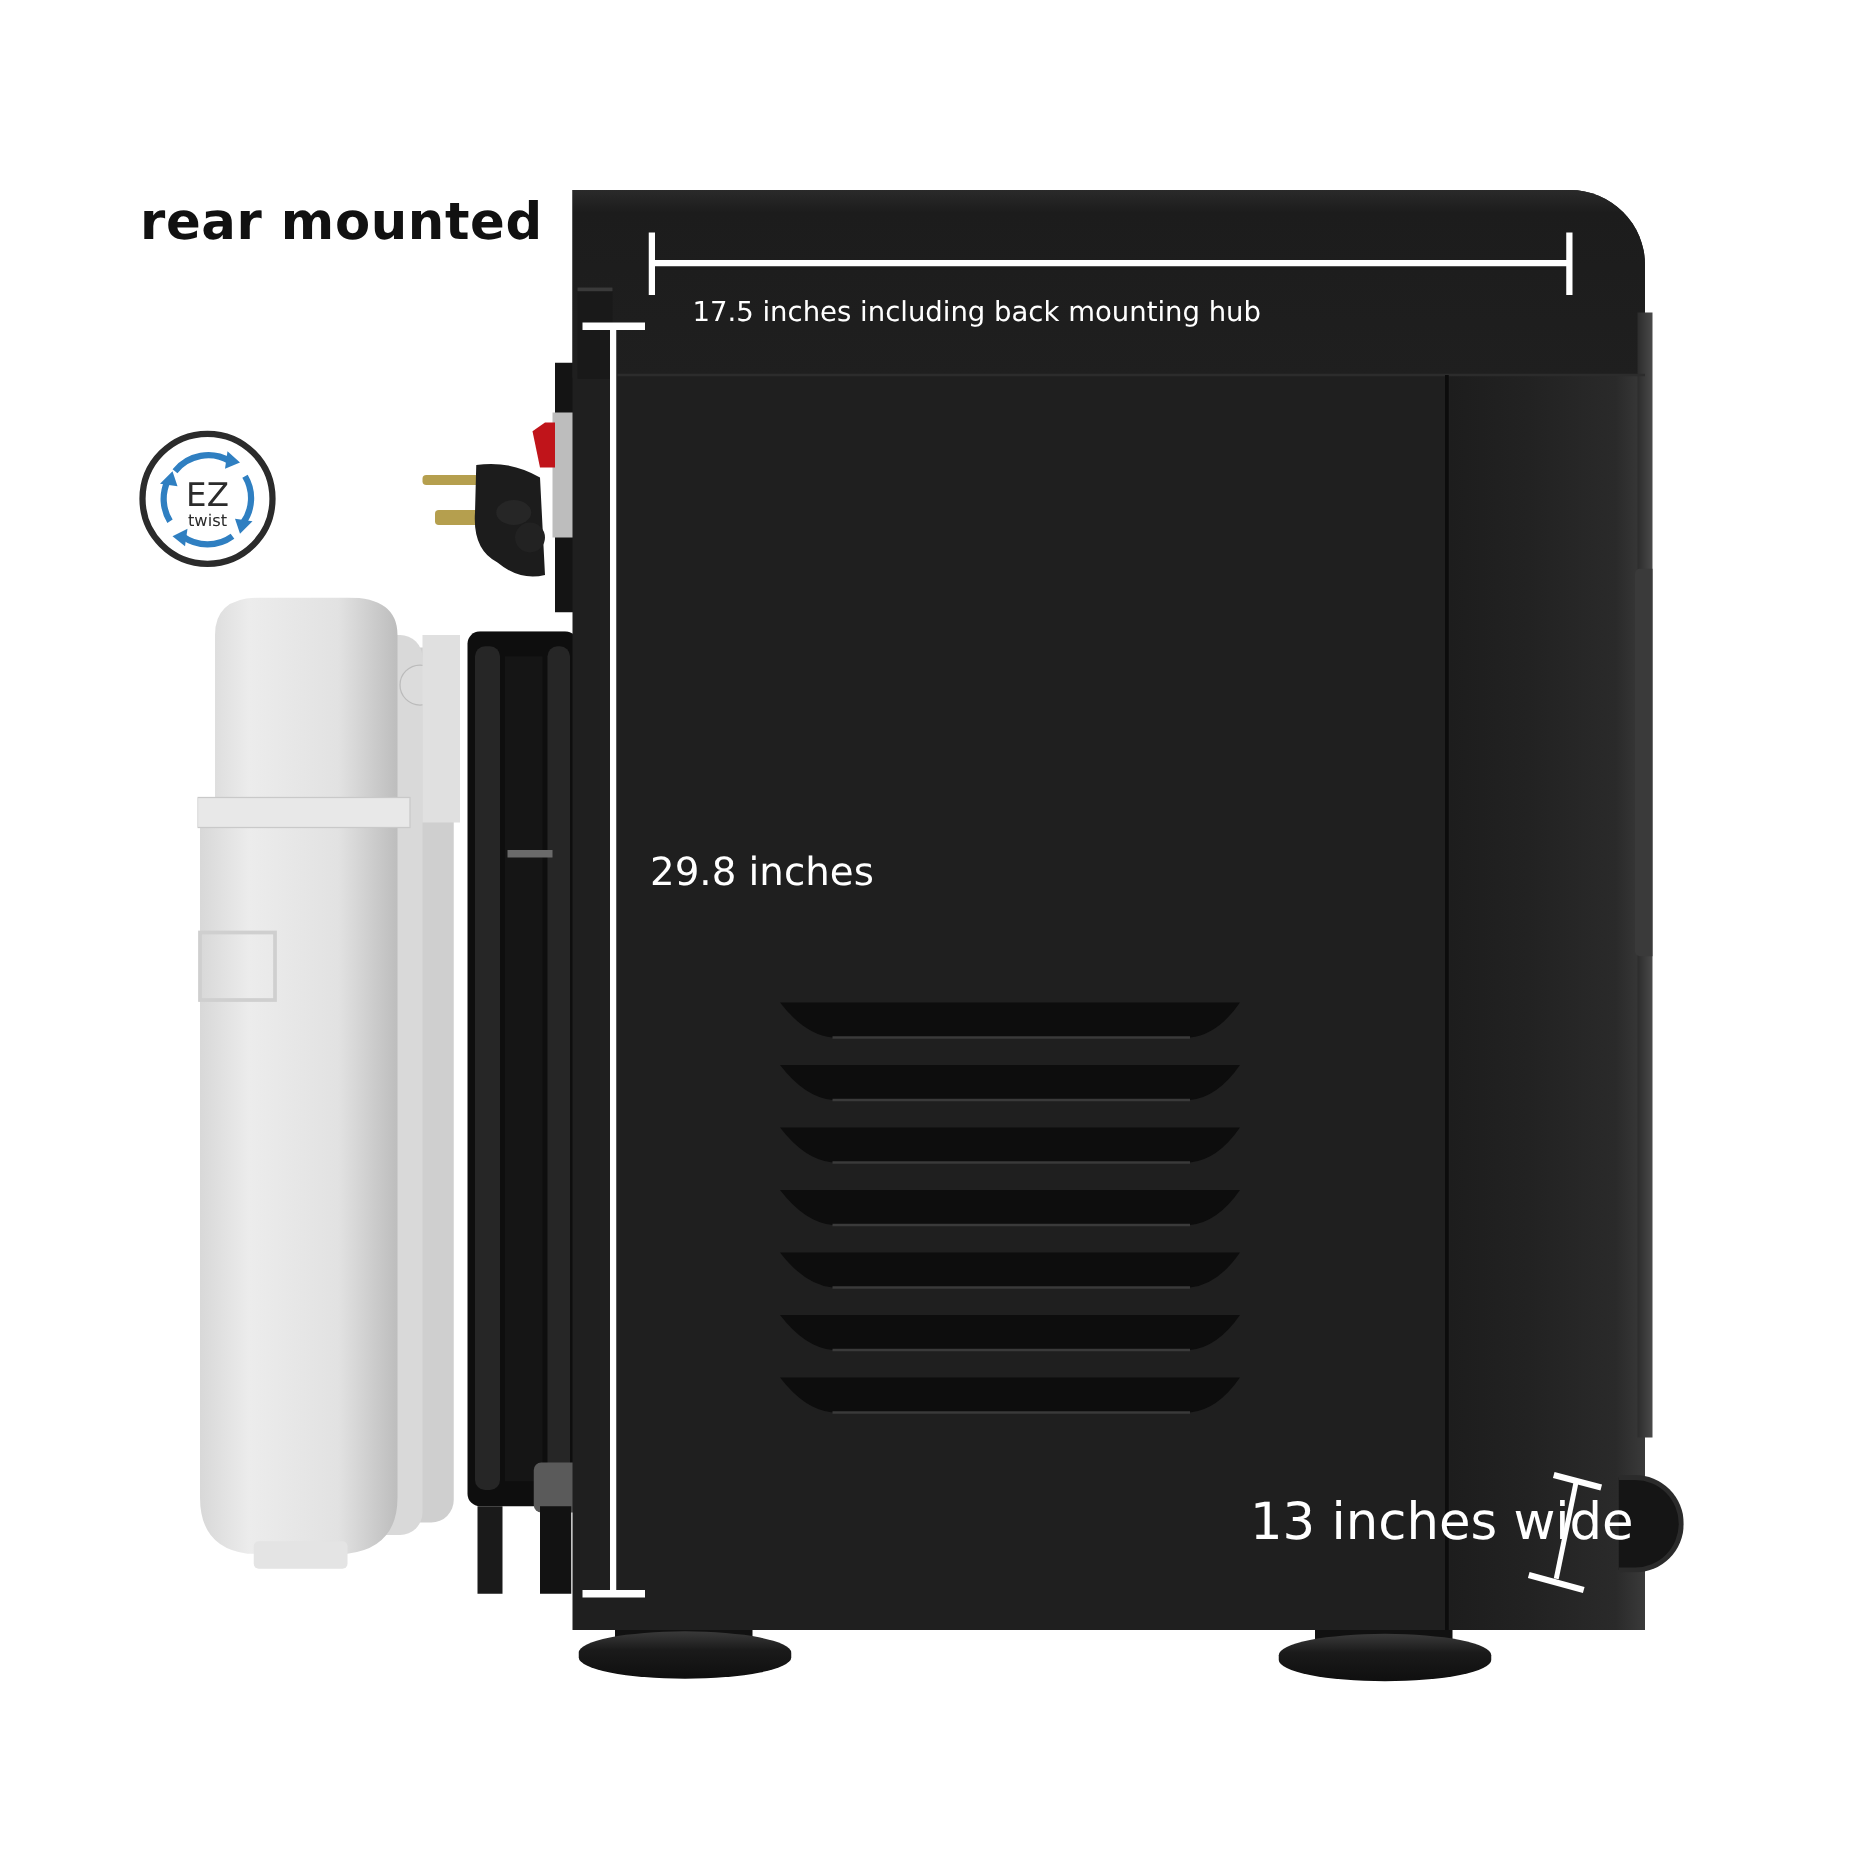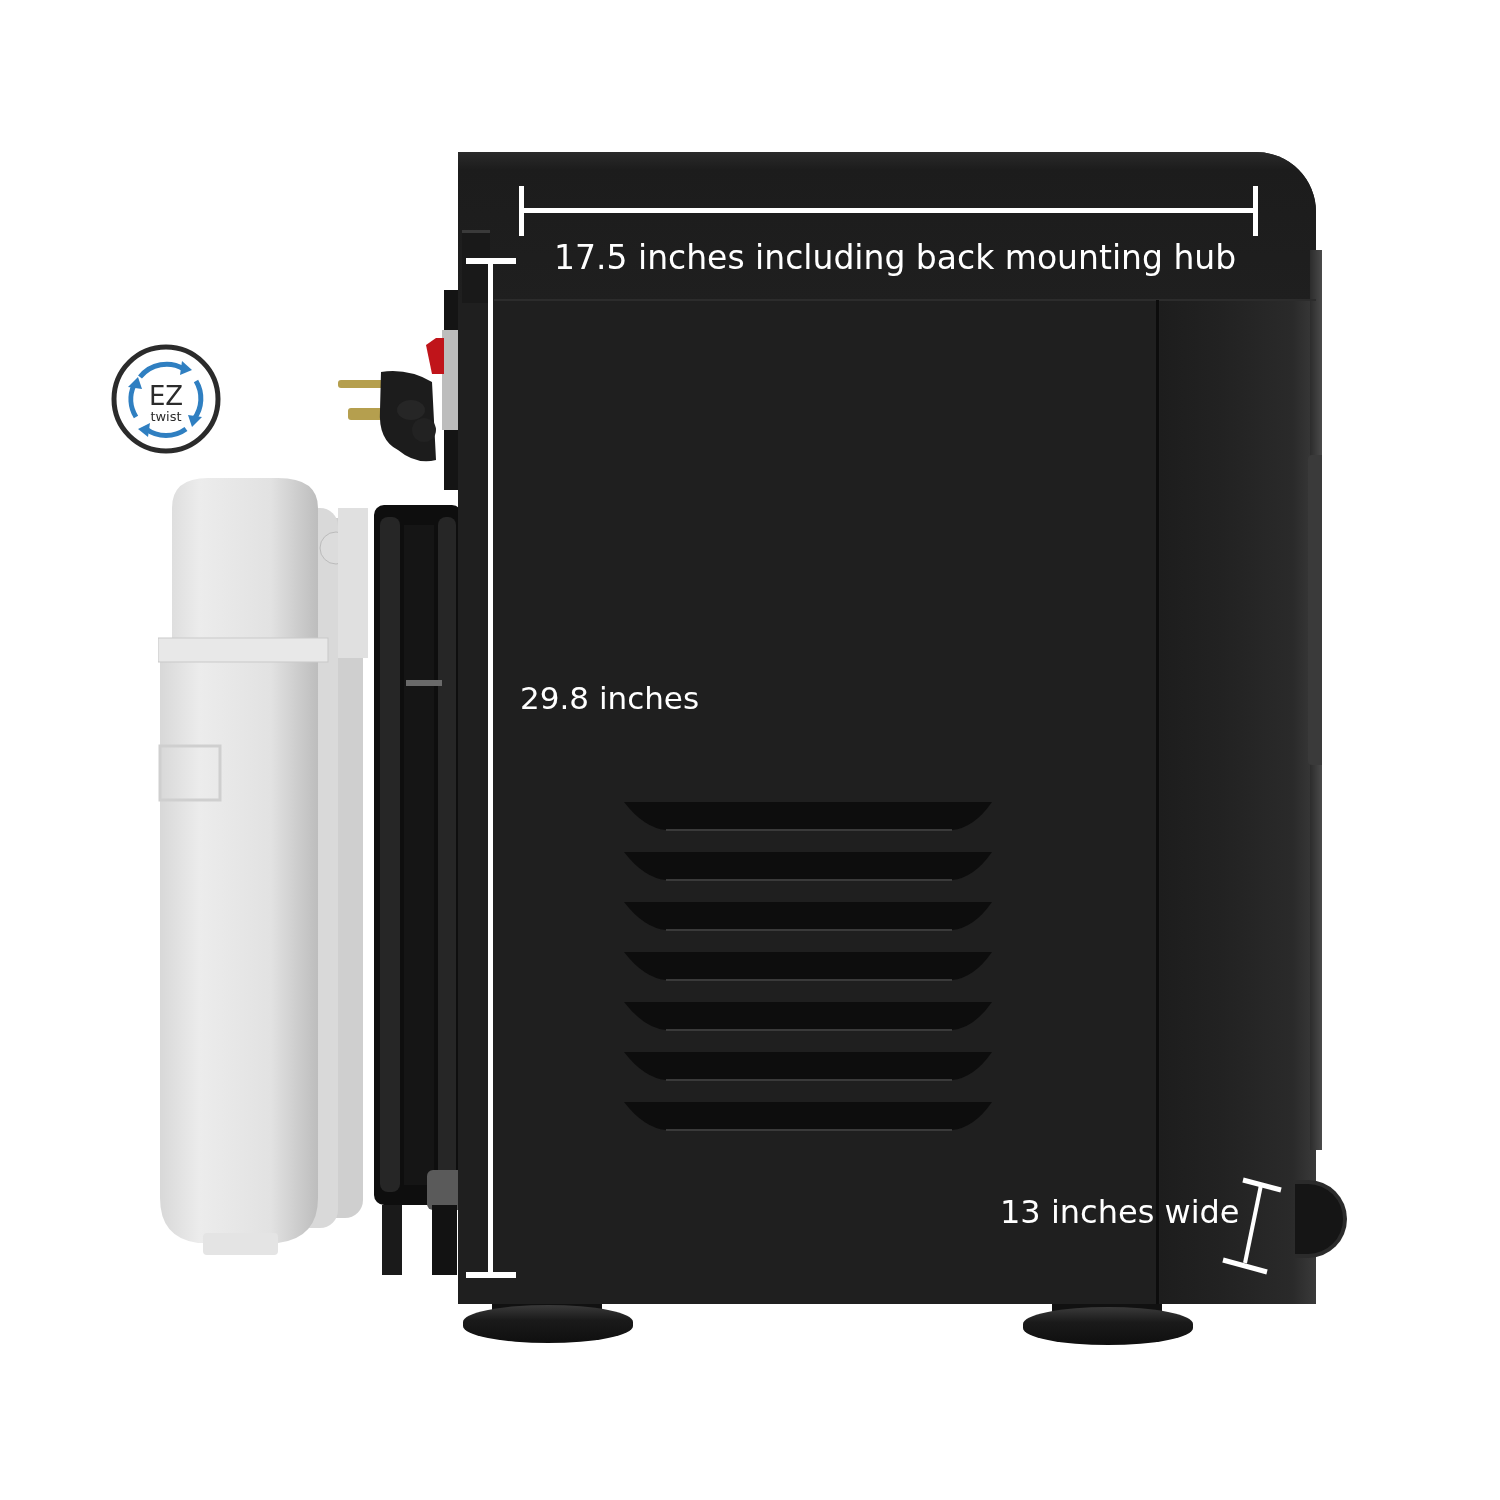--- a/index.html
+++ b/index.html
@@ -39,20 +39,21 @@
   
   .bracket { left:372px; top:505px; width:90px; height:770px; }
 
   
   .plug { left:336px; top:290px; width:130px; height:200px; }
 </style>
 </head>
 <body>
 
 <div class="abs headline">
+  <div>rear mounted</div>
 </div>
 
 <div class="abs badge">
   <svg width="112" height="112" viewBox="0 0 112 112">
     <circle cx="56" cy="56" r="52" fill="#fff" stroke="#2b2b2b" stroke-width="5"></circle>
     <g fill="none" stroke="#2f7fc1" stroke-width="5">
       <path d="M30 34 A34 34 0 0 1 74 26"></path>
       <path d="M86 38 A34 34 0 0 1 84 76"></path>
       <path d="M76 86 A34 34 0 0 1 36 86"></path>
       <path d="M26 74 A34 34 0 0 1 24 42"></path>
@@ -175,25 +176,25 @@
 </div>
 
 <div class="abs foot-neck" style="left:492px;top:1304px;"></div>
 <div class="abs foot" style="left:463px;top:1305px;"></div>
 <div class="abs foot-neck" style="left:1052px;top:1304px;"></div>
 <div class="abs foot" style="left:1023px;top:1307px;"></div>
 
 <div class="abs dim" style="left:519px;top:186px;width:5px;height:50px;"></div>
 <div class="abs dim" style="left:521px;top:208px;width:735px;height:5px;"></div>
 <div class="abs dim" style="left:1253px;top:186px;width:5px;height:50px;"></div>
-<div class="abs dim-label" style="left:554px;top:238px;font-size:33px;">17.5 inches including back mounting hub</div>
+<div class="abs dim-label" style="left:554px;top:238px;font-size:22px;">17.5 inches including back mounting hub</div>
 
 <div class="abs dim" style="left:466px;top:258px;width:50px;height:6px;"></div>
 <div class="abs dim" style="left:488px;top:260px;width:5px;height:1015px;"></div>
 <div class="abs dim" style="left:466px;top:1272px;width:50px;height:6px;"></div>
 <div class="abs dim-label" style="left:520px;top:680px;font-size:31px;">29.8 inches</div>
 
 <svg class="abs" style="left:1215px;top:1168px;" width="70" height="112">
   <line x1="28" y1="12" x2="66" y2="22" stroke="#fff" stroke-width="5"></line>
   <line x1="46" y1="17" x2="30" y2="95" stroke="#fff" stroke-width="4"></line>
   <line x1="8" y1="92" x2="52" y2="104" stroke="#fff" stroke-width="5"></line>
 </svg>
-<div class="abs dim-label" style="left:1000px;top:1193px;font-size:32px;">13 inches wide</div>
+<div class="abs dim-label" style="left:1000px;top:1193px;font-size:41px;">13 inches wide</div>
 
 </body></html>

